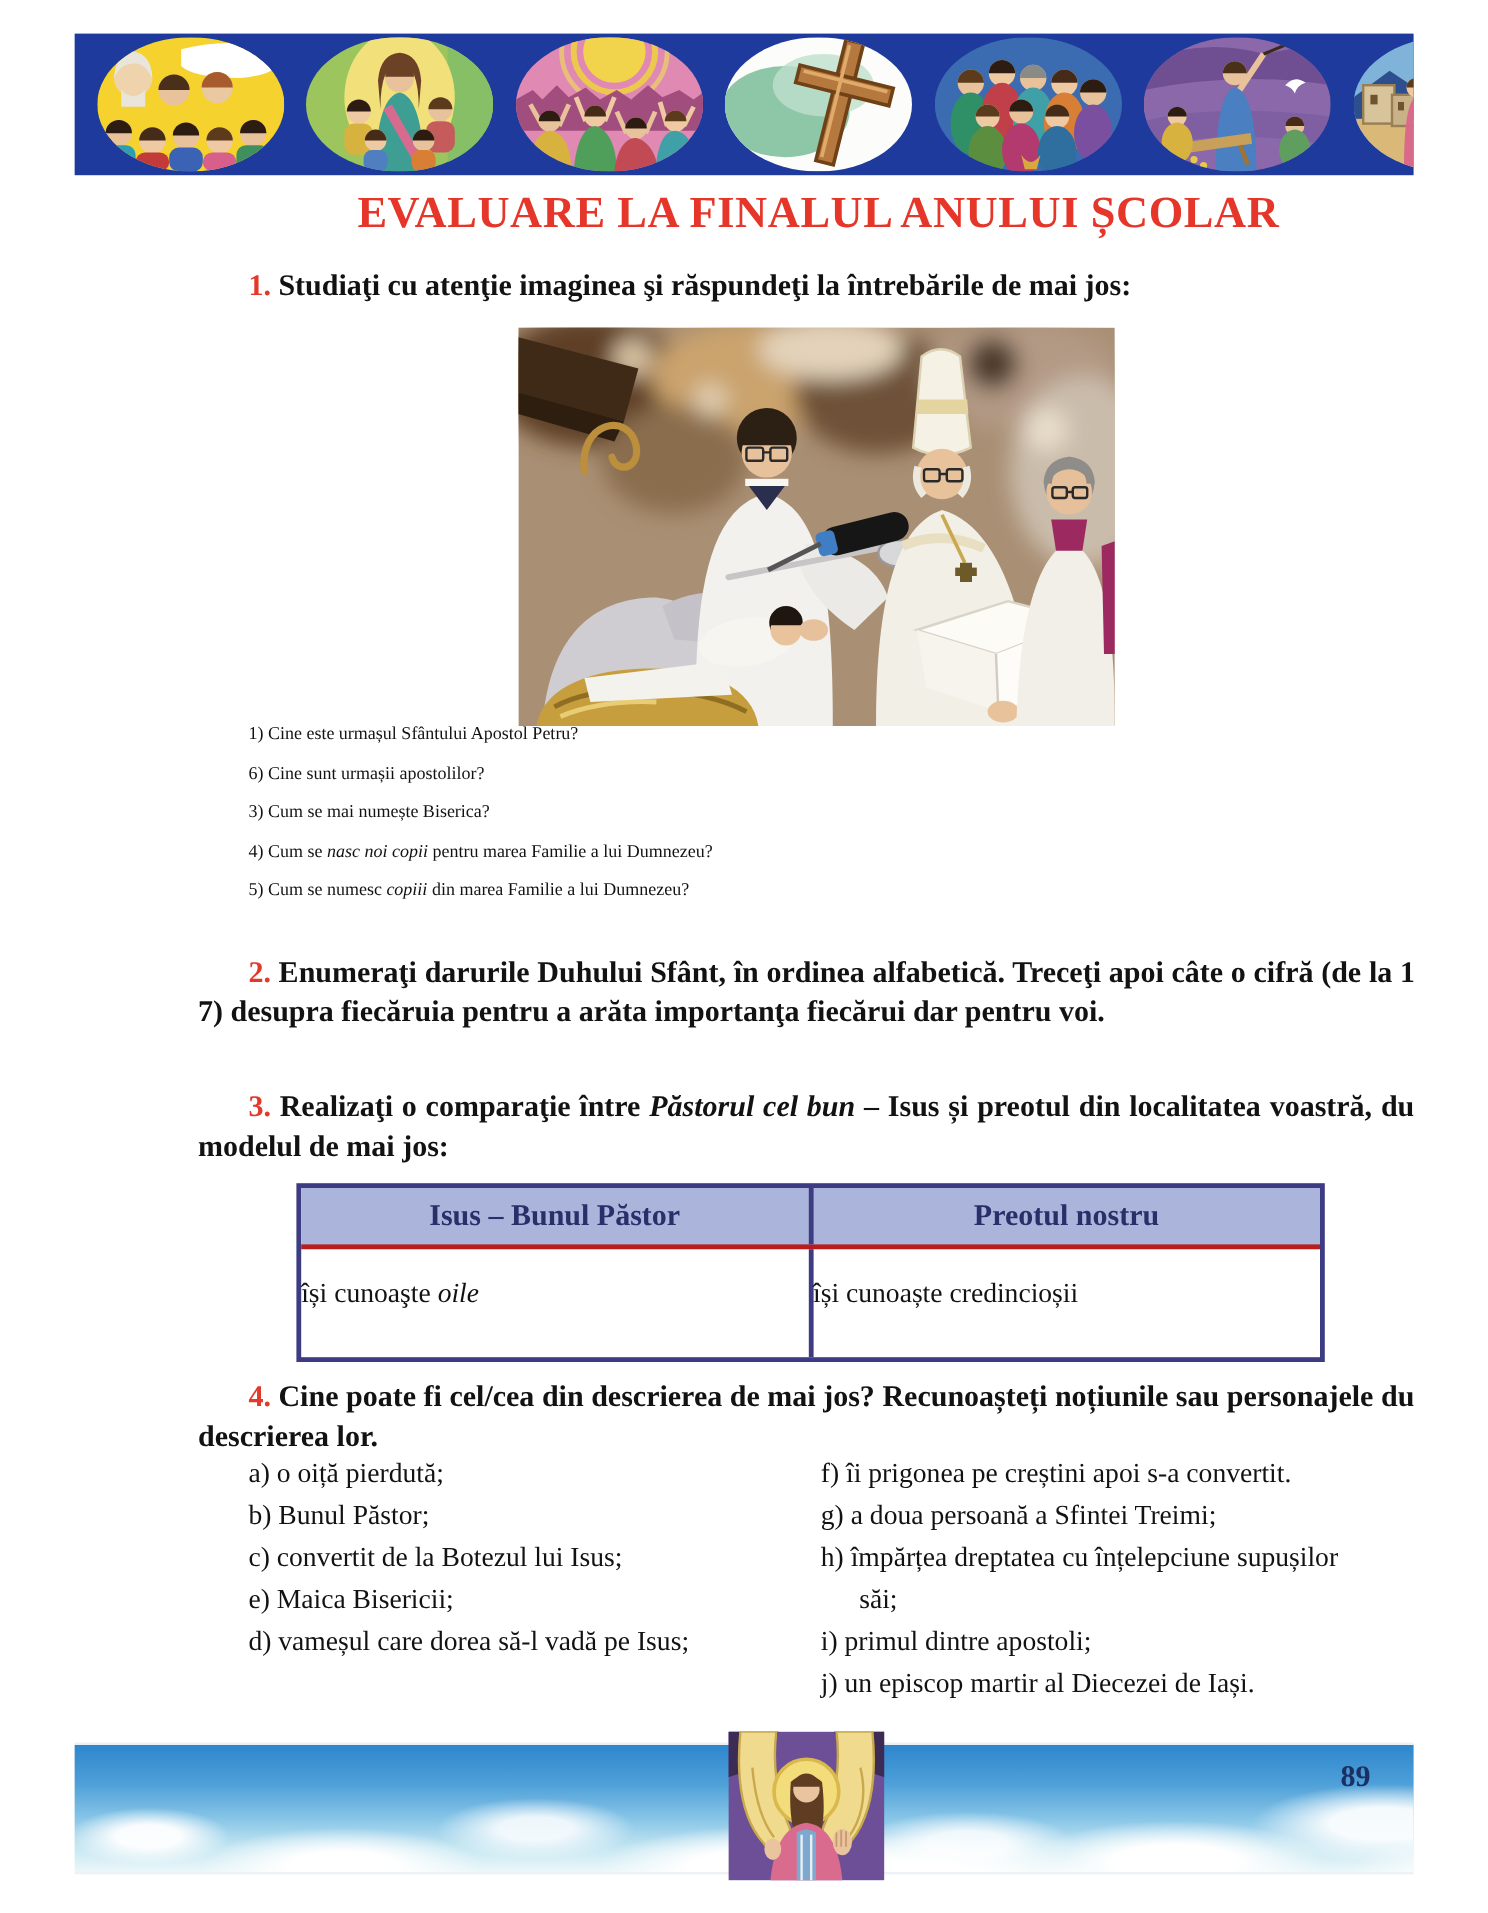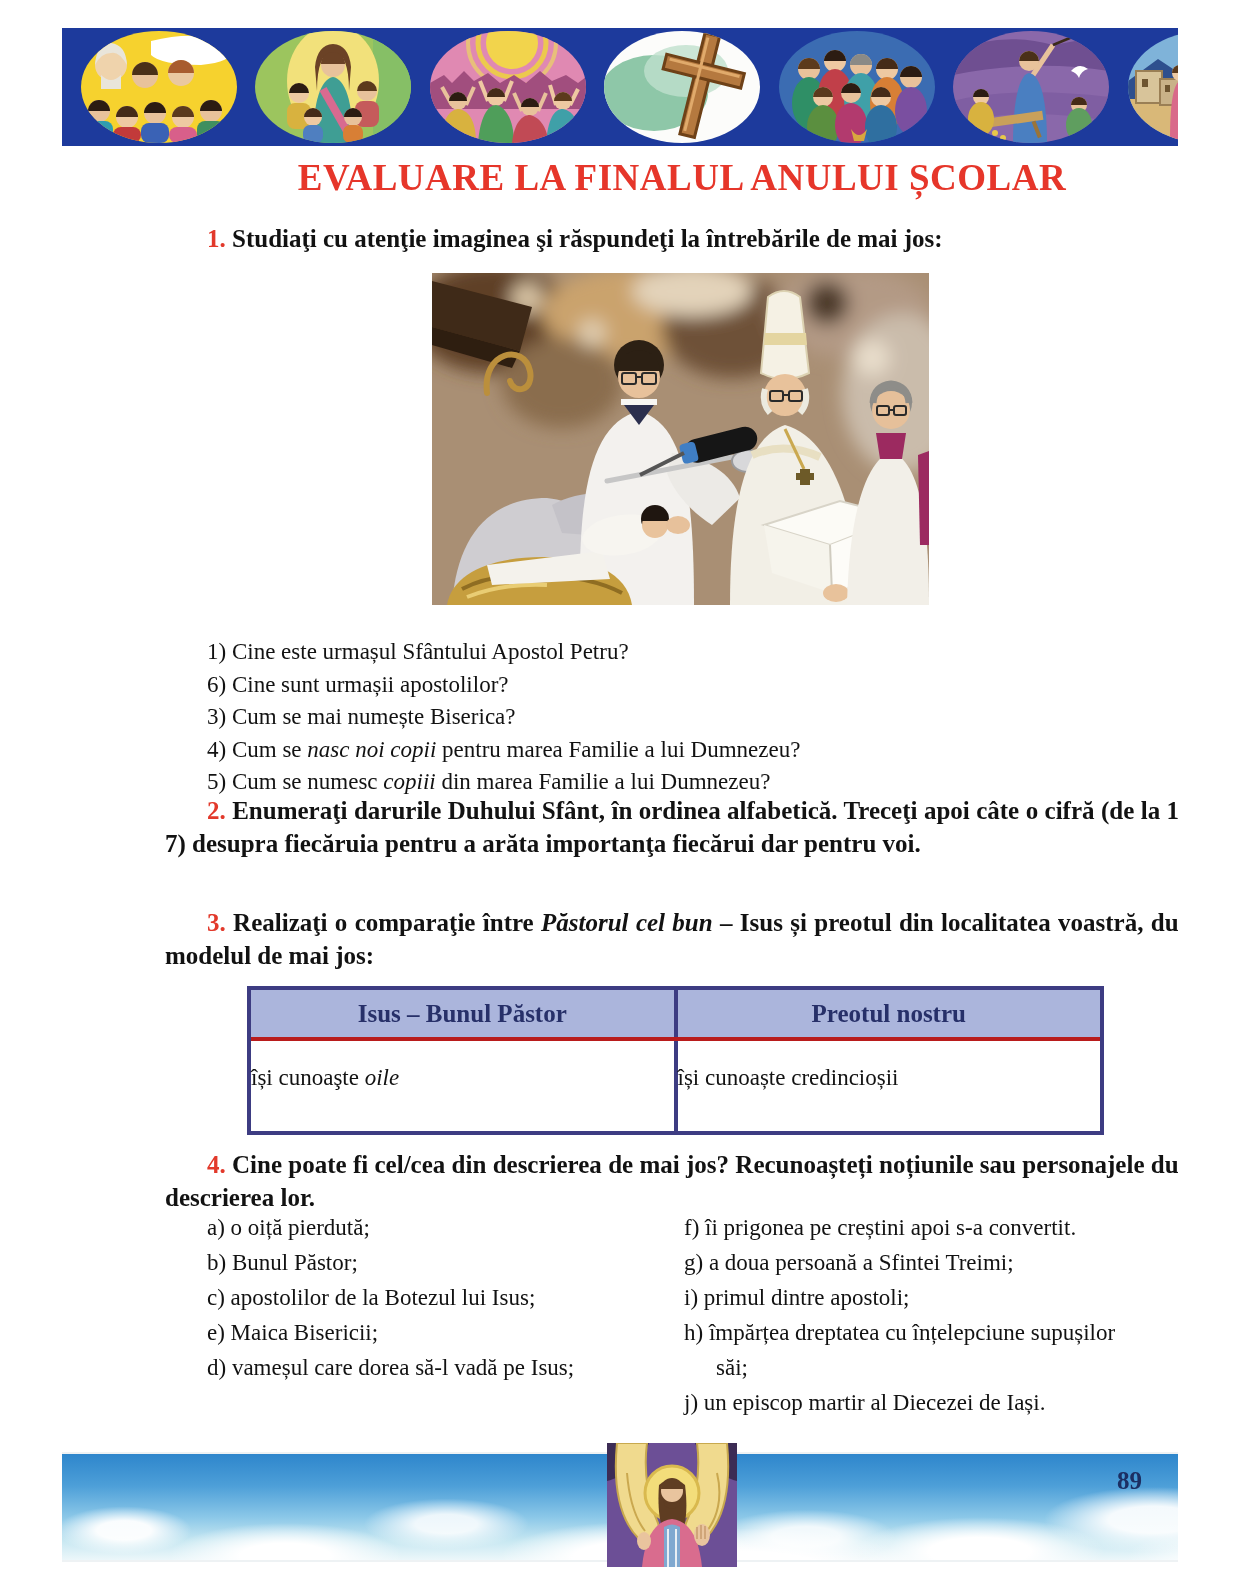--- a/index.html
+++ b/index.html
@@ -34,22 +34,22 @@
   .q3-par  { top:906px; }
   .q4-par  { top:1148px; }
   .q-num { color:#e2392b; font-weight:700; }
 
   
   .photo-wrap { position:absolute; top:273px; left:370px; width:497px; height:332px; }
   .photo-wrap svg { display:block; }
 
   
   .q1-list {
-    position:absolute; top:636px; left:145px; width:900px;
-    font-size:23px; line-height:32.5px;
+    position:absolute; top:596px; left:145px; width:900px;
+    font-size:15px; line-height:32.5px;
   }
 
   
   .cmp-table {
     position:absolute; top:986px; left:185px; width:849px;
     border:4px solid #3d3c82; background:#ffffff;
   }
   .cmp-head { display:flex; background:#abb5dc; border-bottom:4px solid #b91c1c; }
   .cmp-th {
     flex:1; text-align:center; padding:10px 0 9px 0;
@@ -406,30 +406,30 @@
     </div>
   </div>
 
   <div class="q-par q4-par">
     <span class="q-num">4.</span><span> Cine poate fi cel/cea din descrierea de mai jos? Recunoașteți noțiunile sau personajele după descrierea lor.</span>
   </div>
 
   <div class="q4-col q4-left">
     <div class="q4-item">a) o oiță pierdută;</div>
     <div class="q4-item">b) Bunul Păstor;</div>
-    <div class="q4-item">c) apostolilor de la Botezul lui Isus;</div>
+    <div class="q4-item">c) convertit de la Botezul lui Isus;</div>
     <div class="q4-item">e) Maica Bisericii;</div>
     <div class="q4-item">d) vameșul care dorea să-l vadă pe Isus;</div>
   </div>
 
   <div class="q4-col q4-right">
     <div class="q4-item">f) îi prigonea pe creștini apoi s-a convertit.</div>
     <div class="q4-item">g) a doua persoană a Sfintei Treimi;</div>
+    <div class="q4-item">h) împărțea dreptatea cu înțelepciune supușilor săi;</div>
     <div class="q4-item">i) primul dintre apostoli;</div>
-    <div class="q4-item">h) împărțea dreptatea cu înțelepciune supușilor săi;</div>
     <div class="q4-item">j) un episcop martir al Diecezei de Iași.</div>
   </div>
 
   <div class="sky-band"></div>
 
   <div class="footer-center">
     <svg viewBox="0 0 130 124" width="130" height="124">
       <rect width="130" height="124" fill="#6c4f96"></rect>
       <path d="M0,0 L42,0 C34,22 16,34 0,38 Z" fill="#3c2c55"></path>
       <path d="M130,0 L88,0 C96,22 114,34 130,38 Z" fill="#3c2c55"></path>

